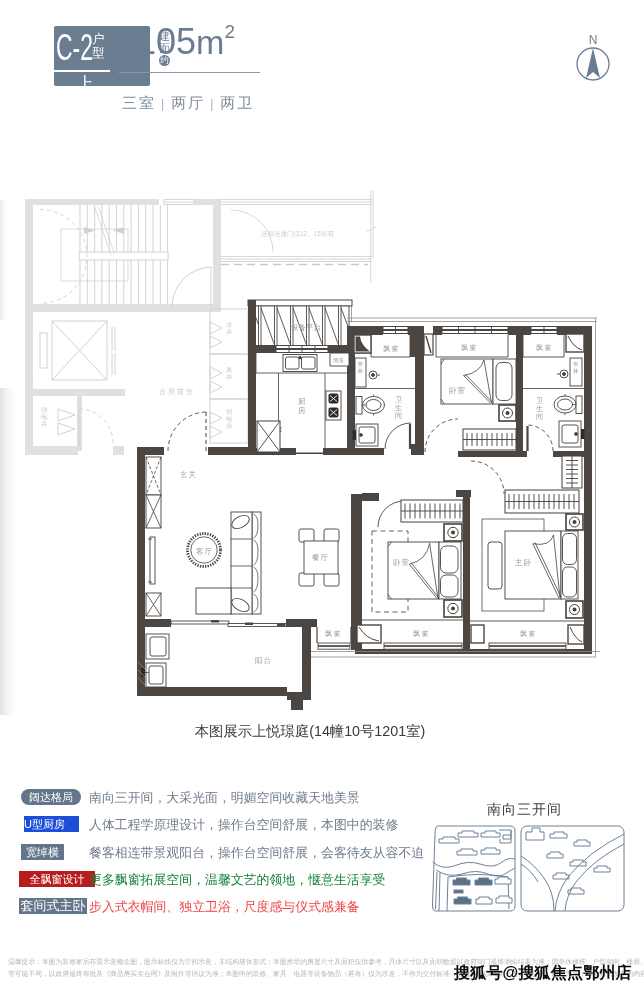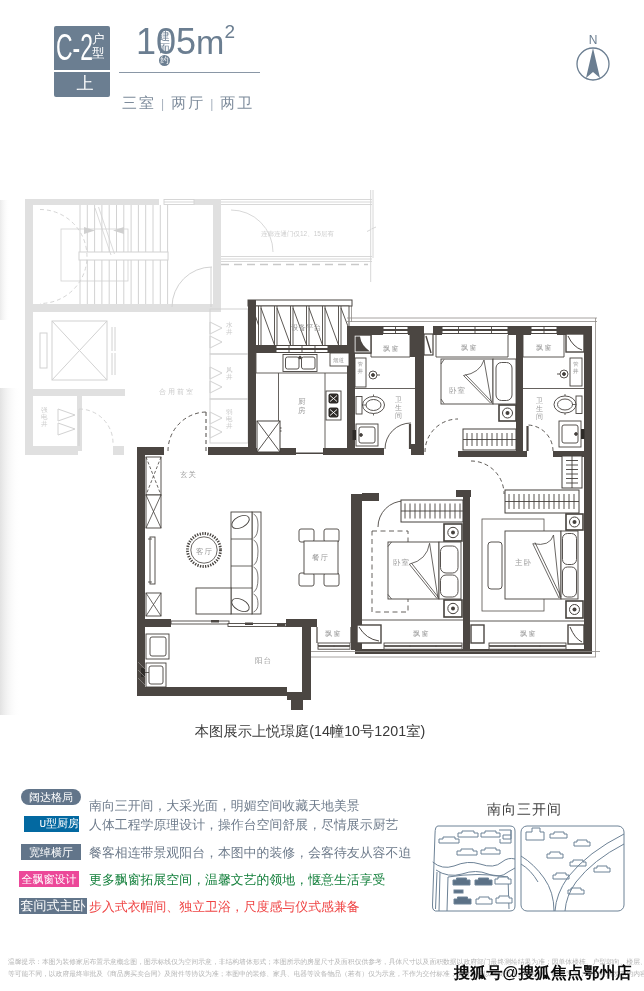--- a/index.html
+++ b/index.html
@@ -2,21 +2,21 @@
 <html><head>
 <meta charset="utf-8">
 <style>
 html,body{margin:0;padding:0;}
 body{width:644px;height:991px;position:relative;background:#fff;font-family:"Liberation Sans",sans-serif;overflow:hidden;}
 .abs{position:absolute;}
 </style>
 </head>
 <body>
 
-<div class="abs" style="left:54px;top:26px;width:56px;height:71px;background:#6b7e91;border-radius:2px;">
+<div class="abs" style="left:54px;top:26px;width:56px;height:60px;background:#6b7e91;border-radius:2px;padding-left:40px;">
   <div class="abs" style="left:0;top:0;width:56px;height:43px;">
     <span class="abs" style="left:2px;top:1px;font-size:37px;color:#fff;white-space:nowrap;transform:scaleX(0.62);transform-origin:0 0;">C-2</span>
     <span class="abs" style="left:38px;top:7px;width:15px;font-size:12.5px;line-height:13.5px;color:#fff;">户型</span>
   </div>
   <div class="abs" style="left:0;top:43.5px;width:56px;height:2px;background:#fff;"></div>
   <div class="abs" style="left:0;top:45px;width:56px;height:26px;text-align:center;color:#fff;font-size:17px;letter-spacing:7px;line-height:26px;"><span style="margin-left:13px;">上宸</span></div>
 </div>
 
 <div class="abs" style="left:119px;top:31px;width:13px;font-size:11px;line-height:11.5px;color:#6b7e91;text-align:center;margin-left:39px;">建面<span style="display:inline-block;width:11px;height:11px;border-radius:50%;background:#6b7e91;color:#fff;font-size:8.5px;line-height:11px;margin-top:1px;">约</span></div>
 <div class="abs" style="left:136px;top:21px;color:#6b7e91;"><span style="font-size:36px;letter-spacing:0px;">105</span><span style="font-size:34px;">m</span><span style="font-size:19px;vertical-align:16px;">2</span></div>
@@ -561,31 +561,31 @@
 </g>
 
 <path d="M138 662 l7 7 M138 670 l7 7 M138 678 l7 7" stroke="#8f8b88" stroke-width="0.7"></path>
 </g>
 </svg>
 
 <div class="abs" style="left:-12px;top:722px;width:644px;text-align:center;font-size:14.3px;color:#3a3a3a;">本图展示上悦璟庭(14幢10号1201室)</div>
 
 <div class="abs" style="left:21px;top:789px;width:60px;height:16px;background:#62758a;color:#fff;font-size:11px;text-align:center;line-height:16px;border-radius:8px;">阔达格局</div>
 
-<div class="abs" style="left:89px;top:790px;font-size:12.9px;color:#6e7b8b;margin-top:8px;">南向三开间，大采光面，明媚空间收藏天地美景</div>
-
-<div class="abs" style="left:24px;top:816px;width:55px;height:16px;background:#0369a1;color:#fff;font-size:11px;text-align:right;line-height:16px;font-family:Liberation Mono, monospace;">U型厨房</div>
-
-<div class="abs" style="left:89px;top:817px;font-size:12.9px;color:#6e7b8b;">人体工程学原理设计，操作台空间舒展，尽情展示厨艺</div>
-
-<div class="abs" style="left:21px;top:844px;width:60px;height:16px;background:#62758a;color:#fff;font-size:11px;text-align:center;line-height:16px;">宽绰横厅</div>
-
-<div class="abs" style="left:89px;top:845px;font-size:12.9px;color:#6e7b8b;">餐客相连带景观阳台，本图中的装修，会客待友从容不迫</div>
-
-<div class="abs" style="left:19px;top:871px;width:60px;height:16px;background:#ec4899;color:#fff;font-size:11px;text-align:center;line-height:16px;">全飘窗设计</div>
+<div class="abs" style="left:89px;top:790px;font-size:12.9px;color:#6e7b8b;">南向三开间，大采光面，明媚空间收藏天地美景</div>
+
+<div class="abs" style="left:24px;top:816px;width:55px;height:16px;background:#1d4ed8;color:#fff;font-size:11px;text-align:left;line-height:16px;">U型厨房</div>
+
+<div class="abs" style="left:89px;top:817px;font-size:12.9px;color:#6e7b8b;">人体工程学原理设计，操作台空间舒展，本图中的装修</div>
+
+<div class="abs" style="left:21px;top:844px;width:43px;height:16px;background:#62758a;color:#fff;font-size:11px;text-align:center;line-height:16px;">宽绰横厅</div>
+
+<div class="abs" style="left:89px;top:845px;font-size:12.9px;color:#6e7b8b;">餐客相连带景观阳台，操作台空间舒展，会客待友从容不迫</div>
+
+<div class="abs" style="left:19px;top:871px;width:76px;height:16px;background:#b91c1c;color:#fff;font-size:11px;text-align:center;line-height:16px;">全飘窗设计</div>
 
 <div class="abs" style="left:89px;top:872px;font-size:12.9px;color:#15803d;">更多飘窗拓展空间，温馨文艺的领地，惬意生活享受</div>
 
 <div class="abs" style="left:19px;top:898px;width:68px;height:16px;background:#62758a;color:#fff;font-size:13px;text-align:center;line-height:16px;">套间式主卧</div>
 
 <div class="abs" style="left:89px;top:899px;font-size:12.9px;color:#ef4444;">步入式衣帽间、独立卫浴，尺度感与仪式感兼备</div>
 
 <div class="abs" style="left:487px;top:801px;font-size:14px;color:#3f3f3f;letter-spacing:1px;">南向三开间</div>
 
 <svg class="abs" style="left:428px;top:822px;" width="200" height="94" viewBox="0 0 200 94">

